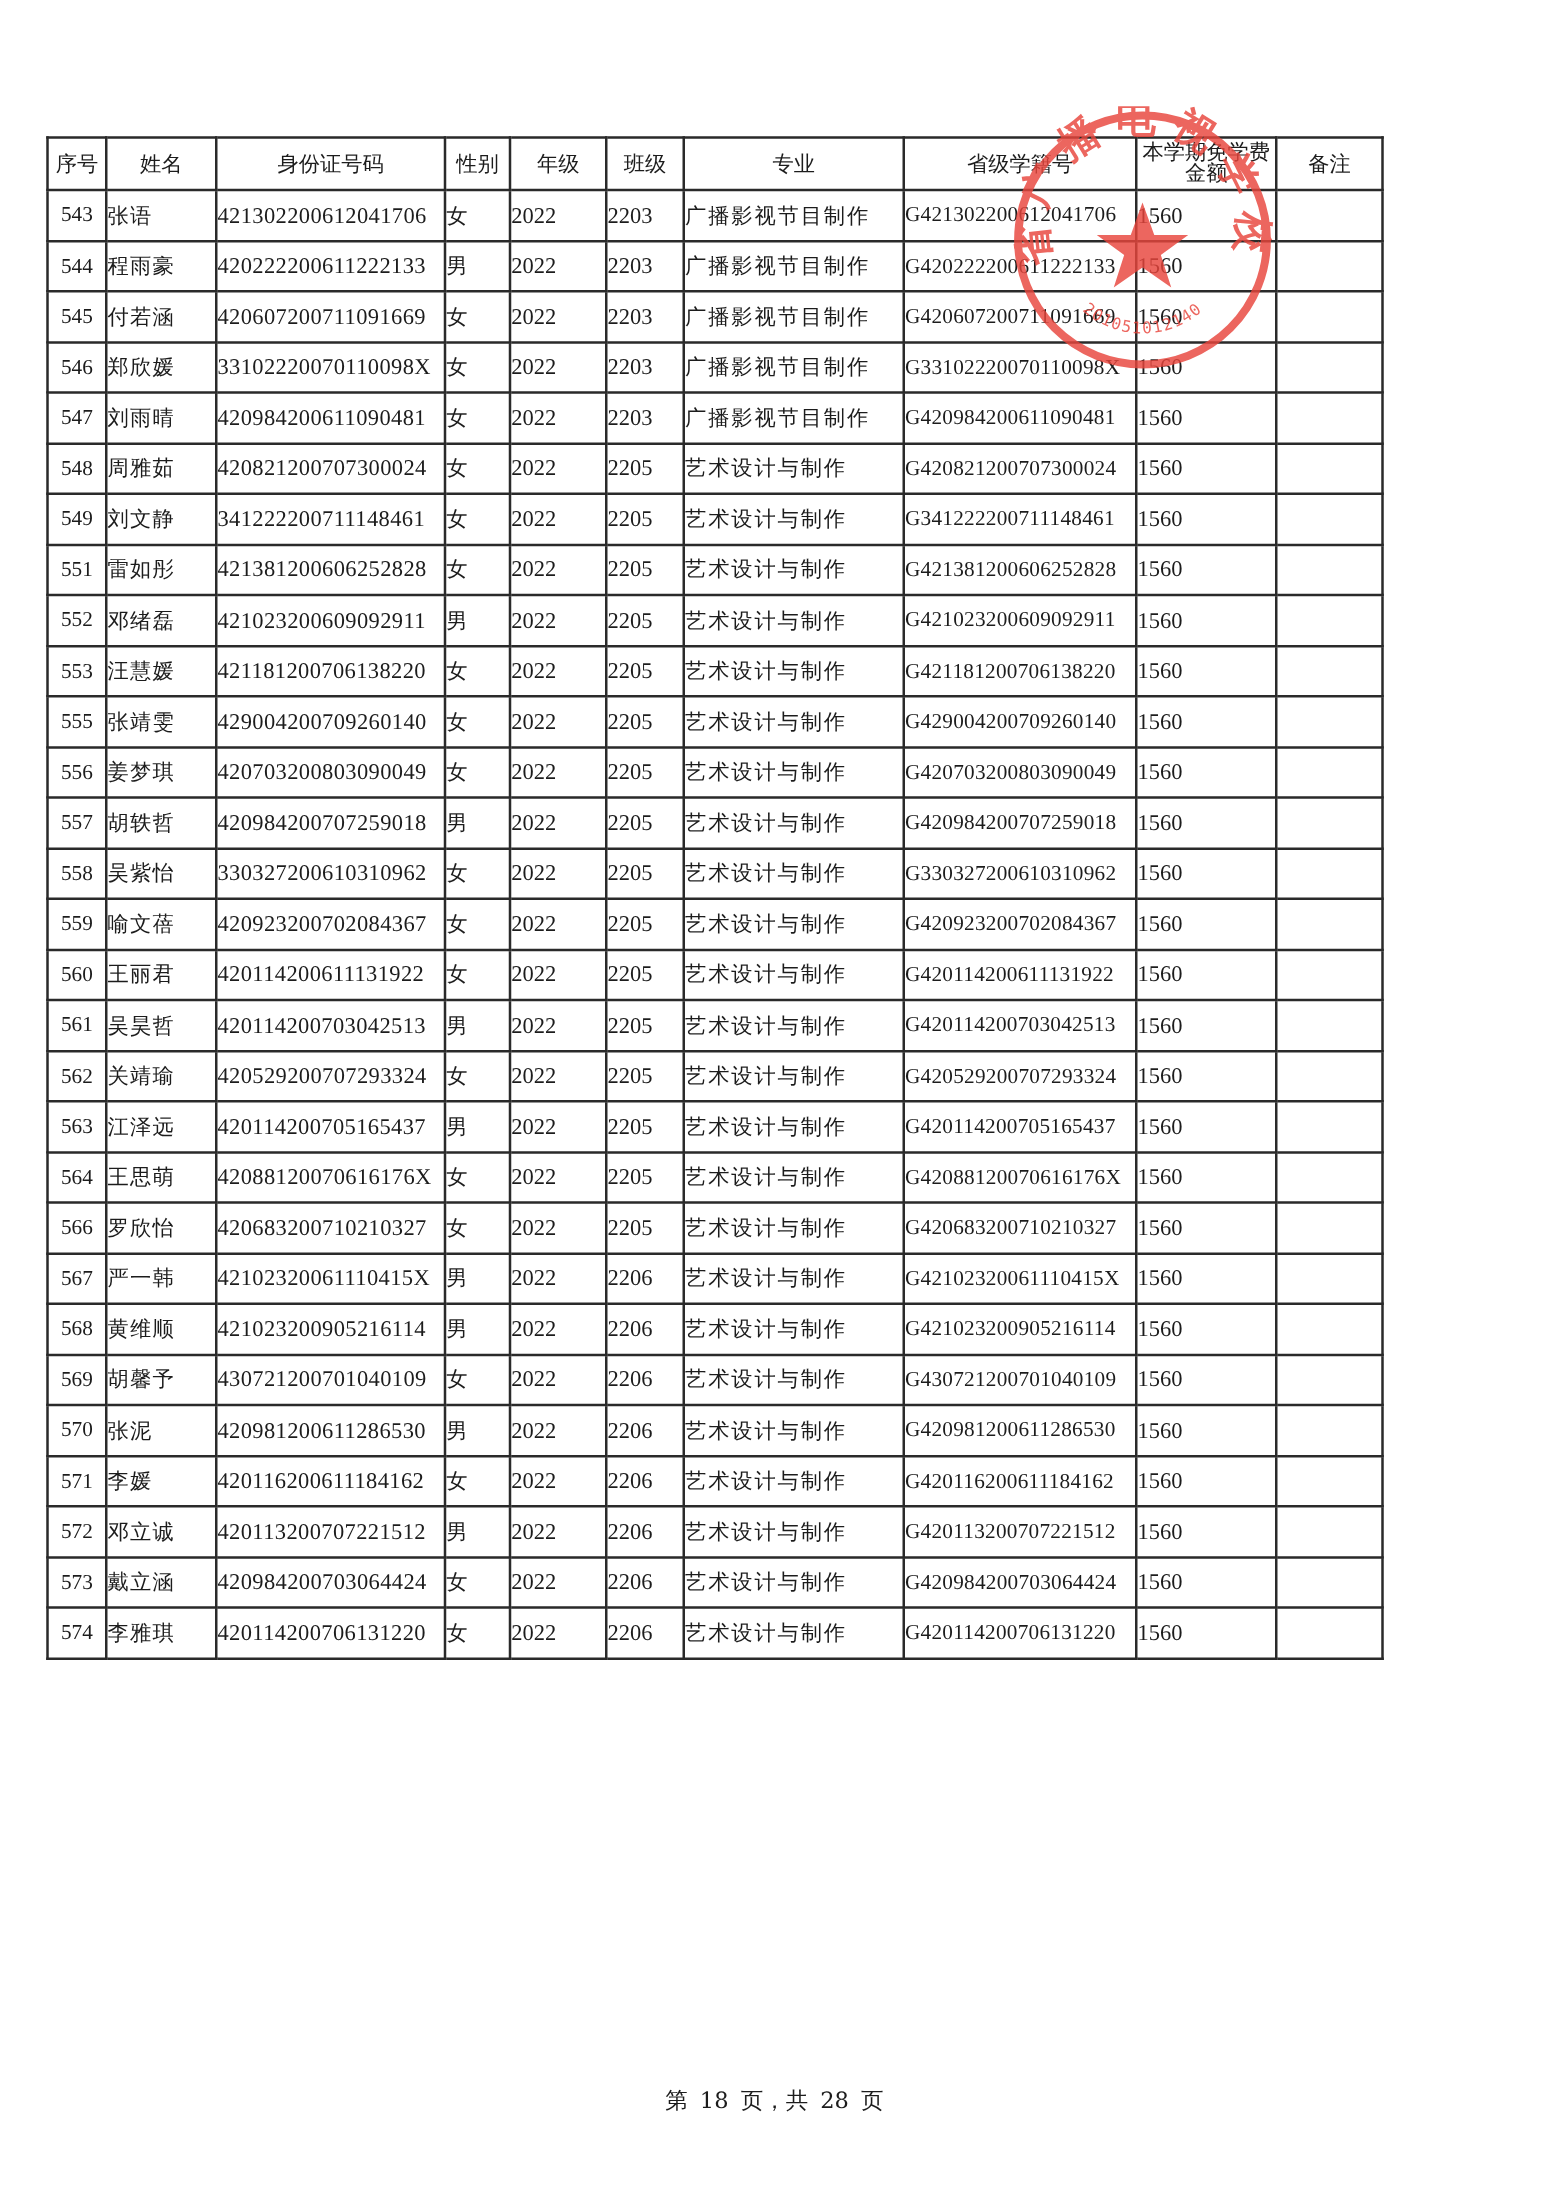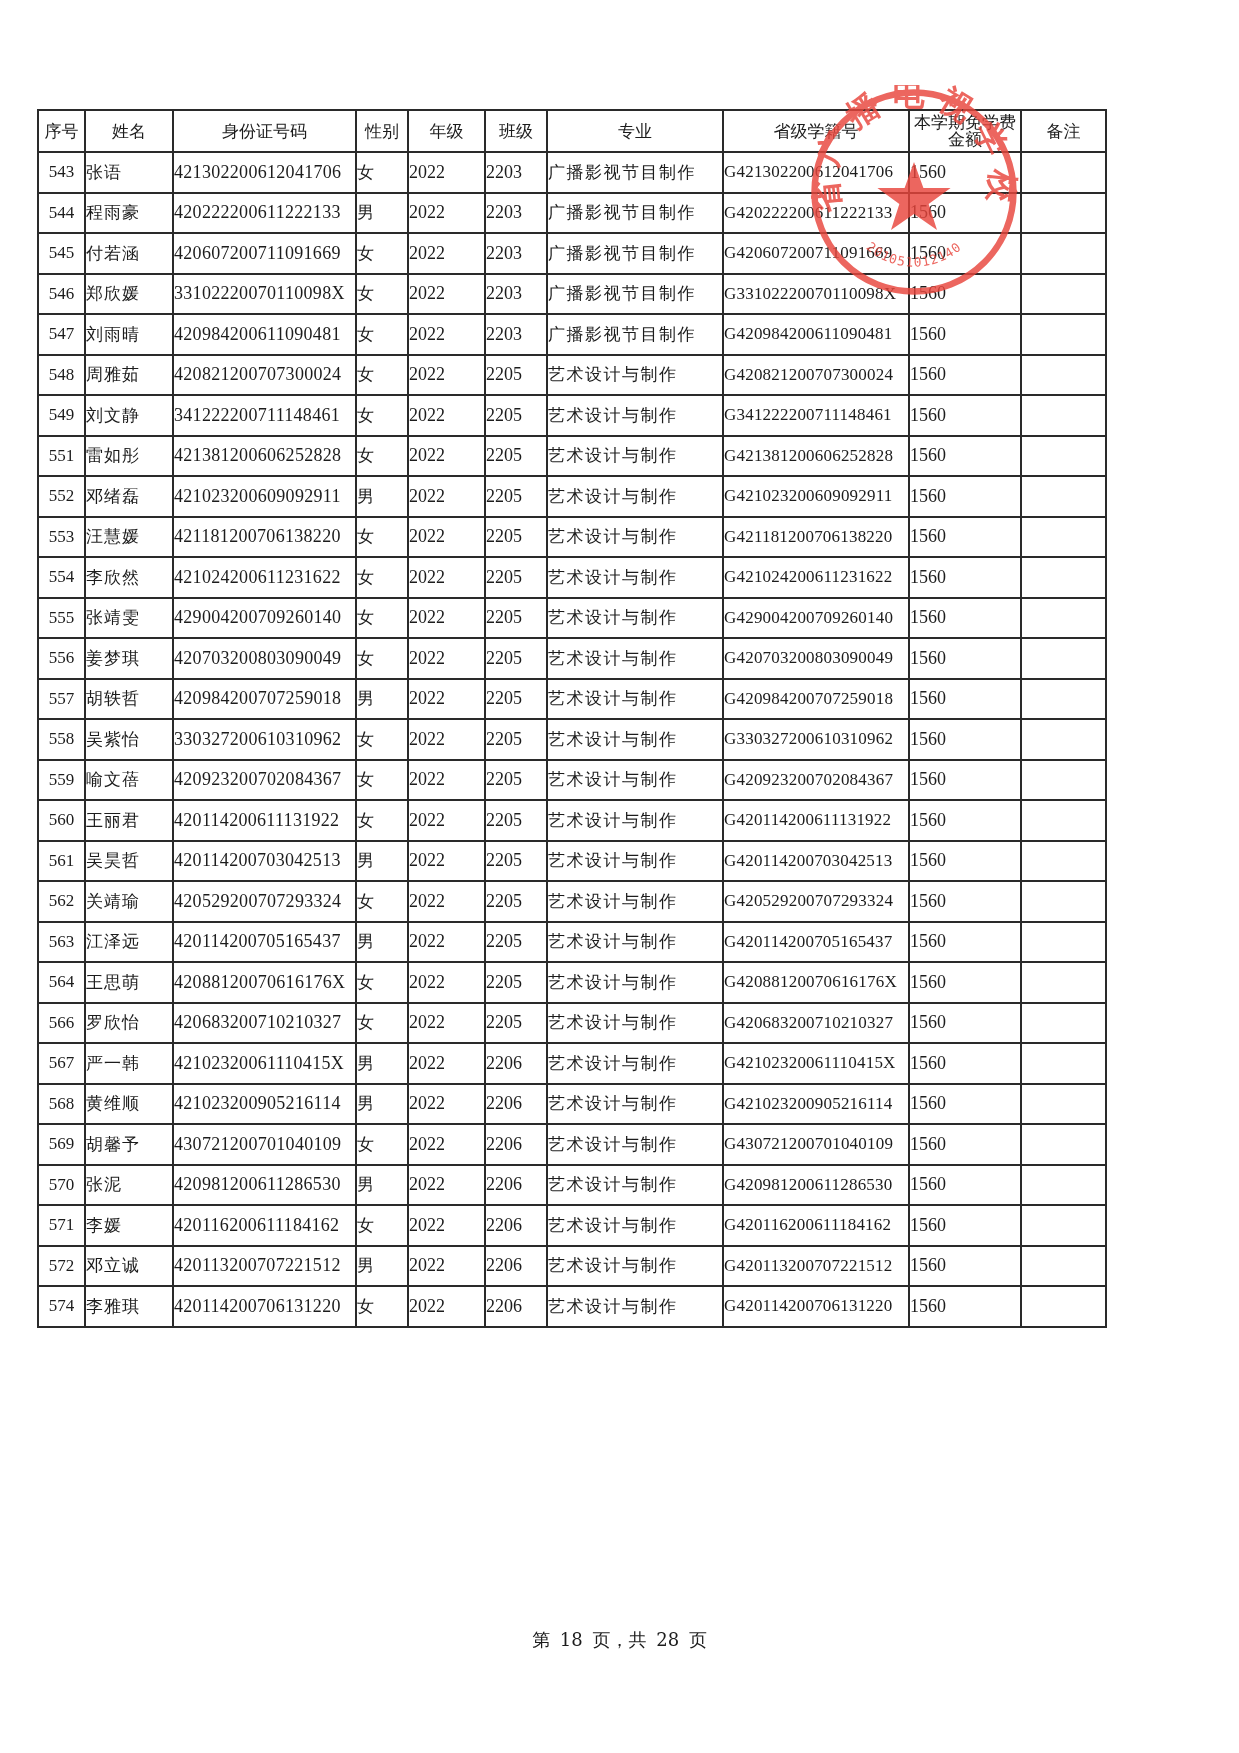--- a/index.html
+++ b/index.html
@@ -15,21 +15,21 @@
   th.fee-h { font-size:15px; line-height:17px; white-space:normal; }
   td { font-size:17px; }
   td.c-idx { text-align:center; font-family:"Liberation Serif",serif; font-size:17px;margin-top:28px; }
   td.c-name { padding-left:3px; font-family:"DejaVu Sans",sans-serif; font-size:17px; letter-spacing:1px;}
   td.c-id { padding-left:3px; font-family:"Liberation Serif",serif; font-size:18px; letter-spacing:0.3px;}
   td.c-sex { padding-left:4px; font-family:"DejaVu Sans",sans-serif; }
   td.c-grade, td.c-class { padding-left:2px; font-family:"Liberation Serif",serif; font-size:18px;}
   td.c-major { padding-left:4px; font-family:"DejaVu Sans",sans-serif; font-size:17px; letter-spacing:1.5px;margin-left:27px;}
   td.c-sid { padding-left:3px; font-family:Liberation Serif, serif; font-size:17px; letter-spacing:0.2px;margin-left:14px;}
   td.c-fee { padding-left:2px; font-family:"Liberation Serif",serif; font-size:18px;}
-  .footer { position:absolute; left:0; width:1239px; top:1628px; text-align:center;
+  .footer { position:absolute; left:0; width:1239px; top:1668px; text-align:center;
             font-size:18px; font-family:"DejaVu Serif","Liberation Serif",serif; }
   .footer span { margin:0 2px; }
   .seal { position:absolute; left:807px; top:85px; width:214px; height:214px; pointer-events:none; opacity:0.82; }
 </style>
 </head>
 <body>
 
 <div class="page">
 
   <table class="roster">
@@ -177,32 +177,20 @@
           <td class="c-id">421181200706138220</td>
           <td class="c-sex">女</td>
           <td class="c-grade">2022</td>
           <td class="c-class">2205</td>
           <td class="c-major">艺术设计与制作</td>
           <td class="c-sid">G421181200706138220</td>
           <td class="c-fee">1560</td>
           <td class="c-remark"></td>
         </tr>
         <tr>
-          <td class="c-idx">554</td>
-          <td class="c-name">李欣然</td>
-          <td class="c-id">421024200611231622</td>
-          <td class="c-sex">女</td>
-          <td class="c-grade">2022</td>
-          <td class="c-class">2205</td>
-          <td class="c-major">艺术设计与制作</td>
-          <td class="c-sid">G421024200611231622</td>
-          <td class="c-fee">1560</td>
-          <td class="c-remark"></td>
-        </tr>
-        <tr>
           <td class="c-idx">555</td>
           <td class="c-name">张靖雯</td>
           <td class="c-id">429004200709260140</td>
           <td class="c-sex">女</td>
           <td class="c-grade">2022</td>
           <td class="c-class">2205</td>
           <td class="c-major">艺术设计与制作</td>
           <td class="c-sid">G429004200709260140</td>
           <td class="c-fee">1560</td>
           <td class="c-remark"></td>
@@ -389,20 +377,32 @@
         </tr>
         <tr>
           <td class="c-idx">572</td>
           <td class="c-name">邓立诚</td>
           <td class="c-id">420113200707221512</td>
           <td class="c-sex">男</td>
           <td class="c-grade">2022</td>
           <td class="c-class">2206</td>
           <td class="c-major">艺术设计与制作</td>
           <td class="c-sid">G420113200707221512</td>
+          <td class="c-fee">1560</td>
+          <td class="c-remark"></td>
+        </tr>
+        <tr>
+          <td class="c-idx">573</td>
+          <td class="c-name">戴立涵</td>
+          <td class="c-id">420984200703064424</td>
+          <td class="c-sex">女</td>
+          <td class="c-grade">2022</td>
+          <td class="c-class">2206</td>
+          <td class="c-major">艺术设计与制作</td>
+          <td class="c-sid">G420984200703064424</td>
           <td class="c-fee">1560</td>
           <td class="c-remark"></td>
         </tr>
         <tr>
           <td class="c-idx">574</td>
           <td class="c-name">李雅琪</td>
           <td class="c-id">420114200706131220</td>
           <td class="c-sex">女</td>
           <td class="c-grade">2022</td>
           <td class="c-class">2206</td>

